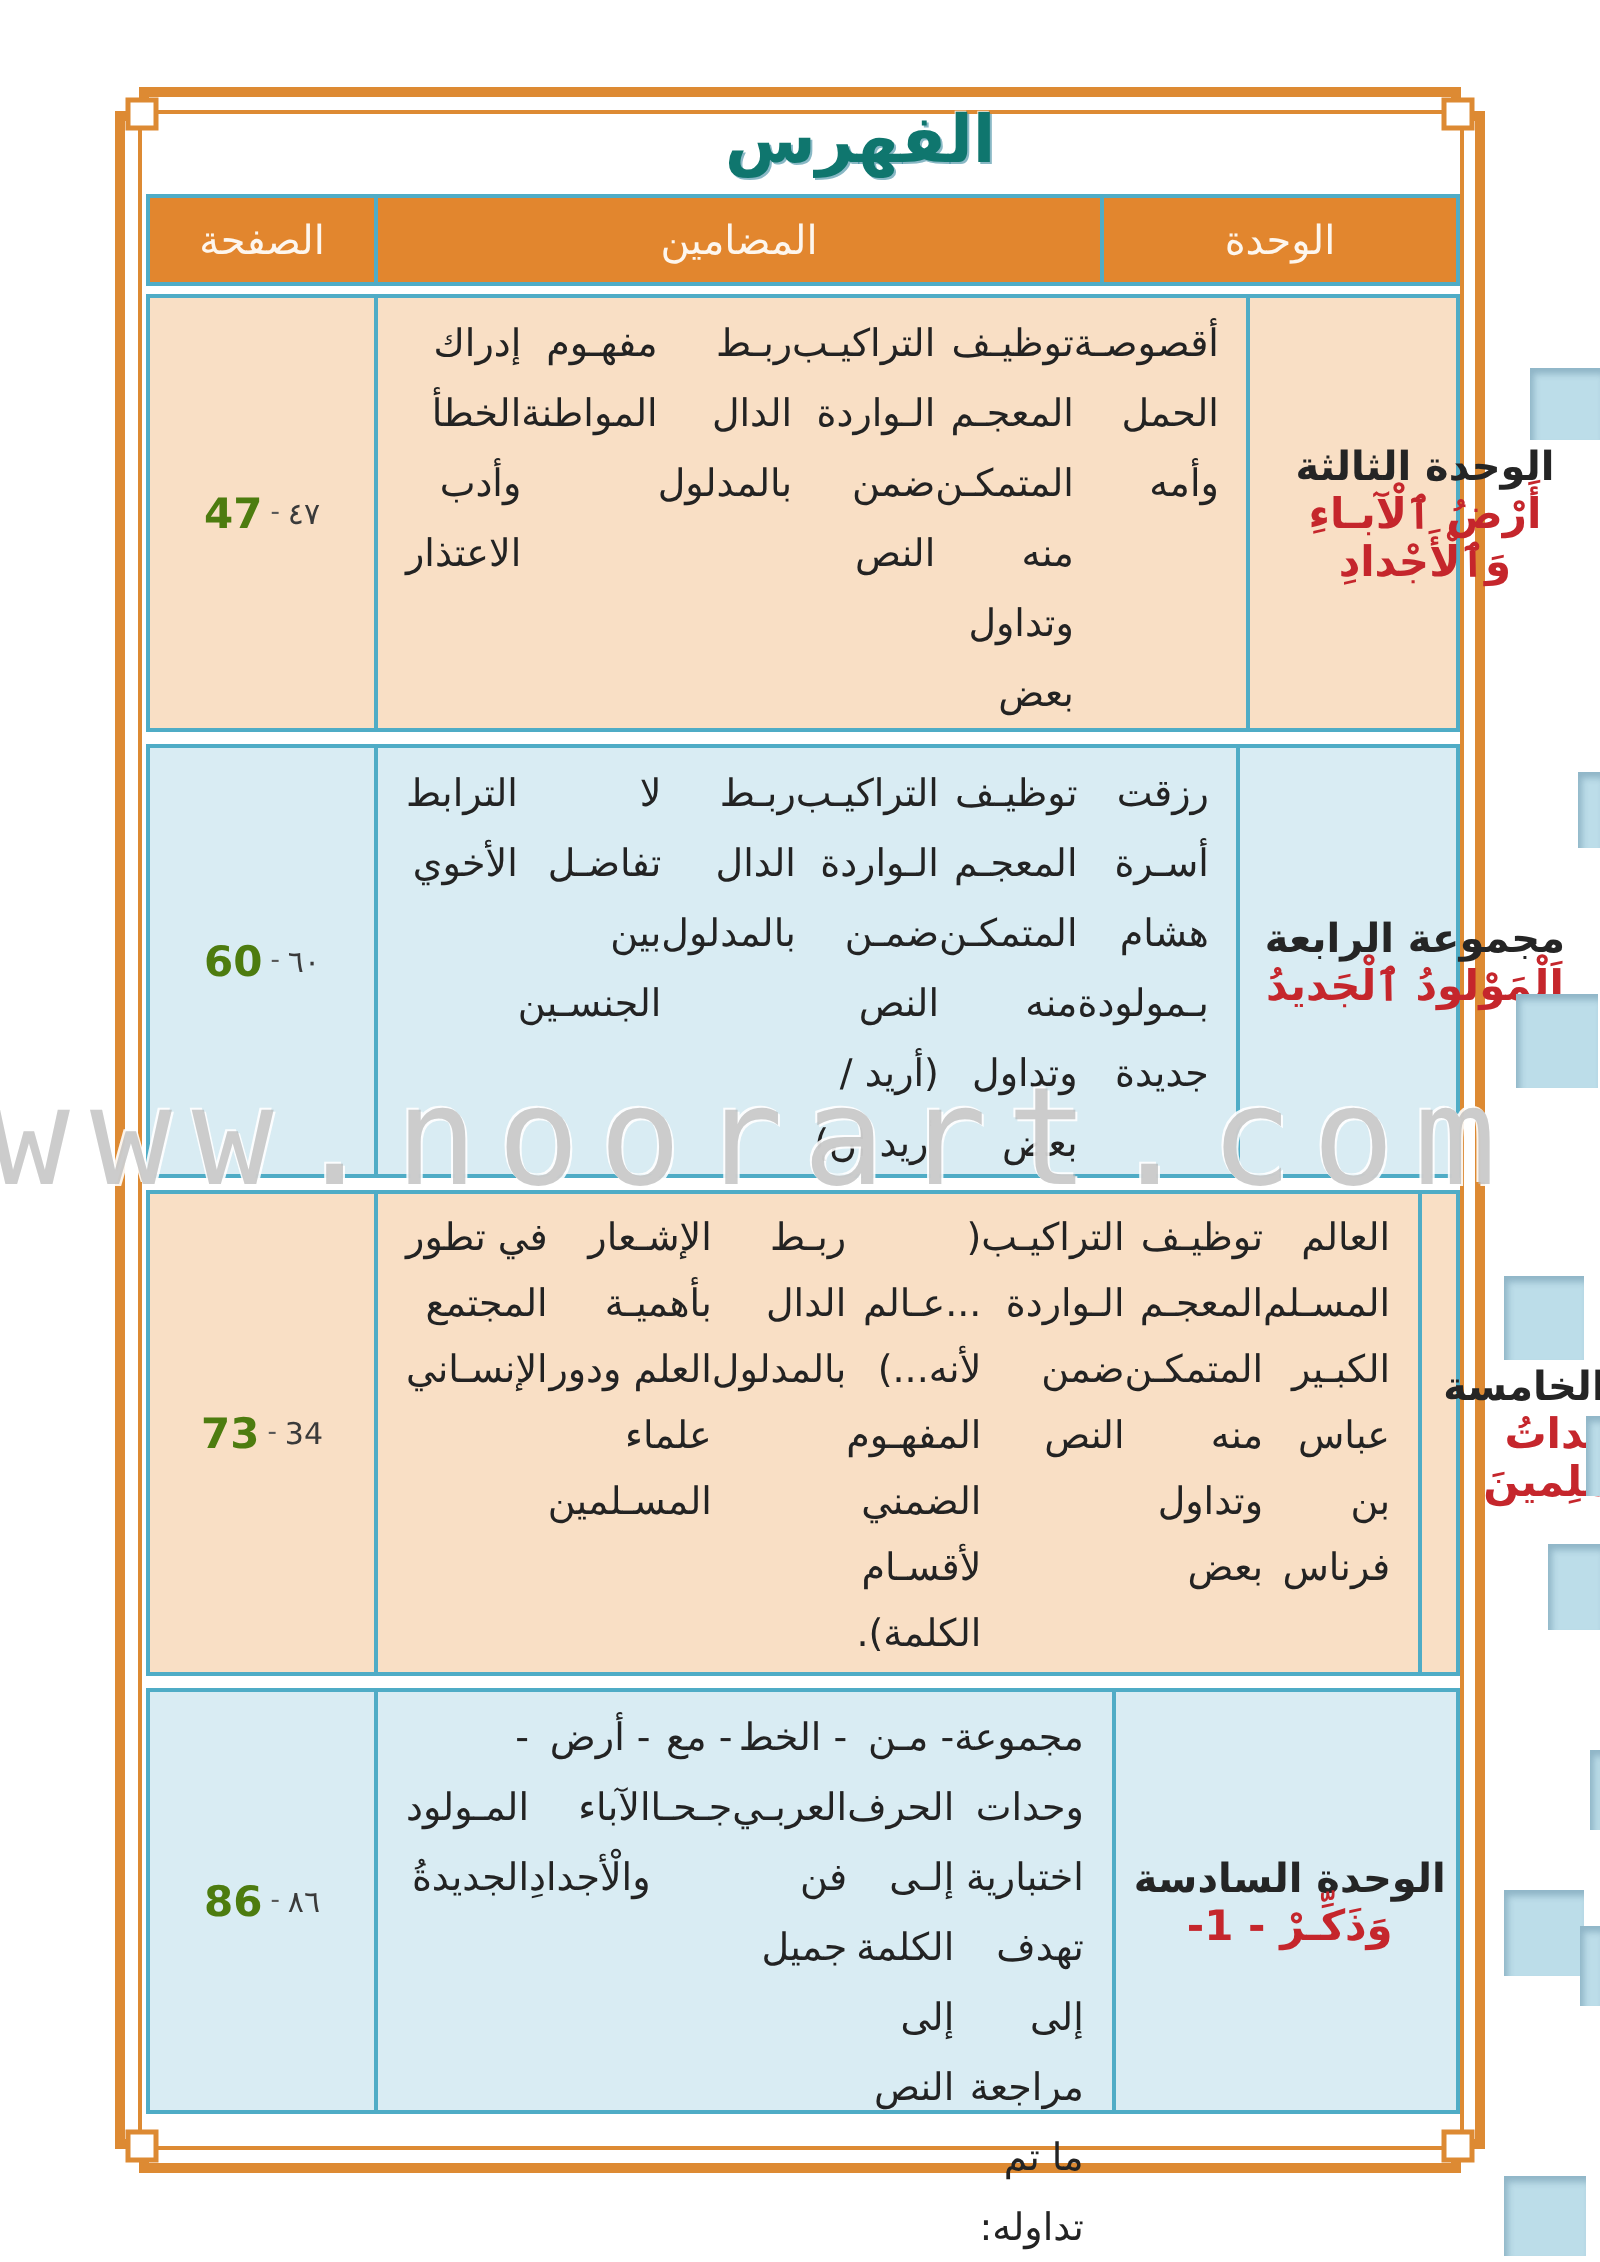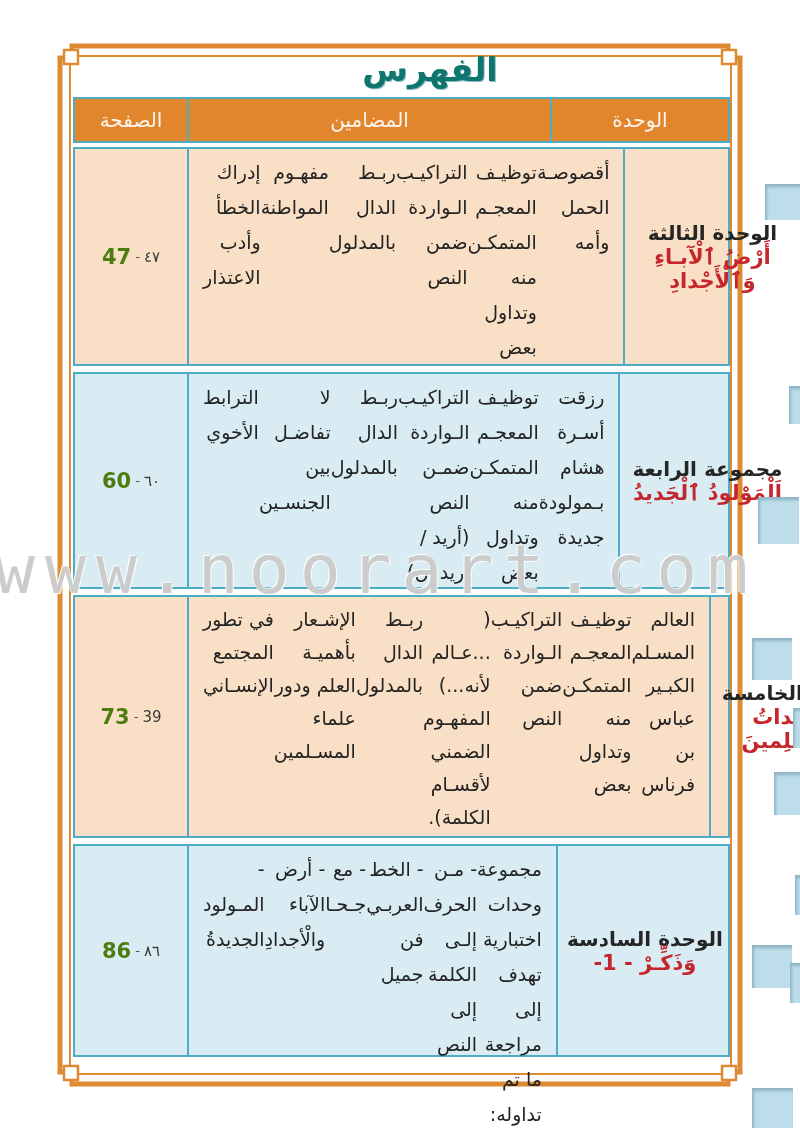--- a/index.html
+++ b/index.html
@@ -132,21 +132,21 @@
   <div class="cell col-unit unit-cell">
     <div class="unit-title">مجموعة الرابعة</div>
     <div class="unit-subtitle">اَلْمَوْلودُ ٱلْجَديدُ</div>
   </div>
 </div>
 
 <div class="trow peach" style="top:595px;height:243px">
   <div class="cell col-page page-cell">
     <span class="pg-latin">73</span>
     <span class="pg-dash">-</span>
-    <span class="pg-arabic">39</span>
+    <span class="pg-arabic">34</span>
   </div>
   <div class="cell col-contents contents-cell dense">
     <div>العالم المسـلم الكبـير عباس بن فرناس</div>
     <div>توظيـف المعجـم المتمكـن منه وتداول بعض</div>
     <div>التراكيـب الـواردة ضمن النص</div>
     <div>( ...عـالم لأنه...) المفهـوم الضمني لأقسـام الكلمة).</div>
     <div>ربـط الدال بالمدلول</div>
     <div>الإشـعار بأهميـة العلم ودور علماء المسـلمين</div>
     <div>في تطور المجتمع الإنسـاني</div>
   </div>

